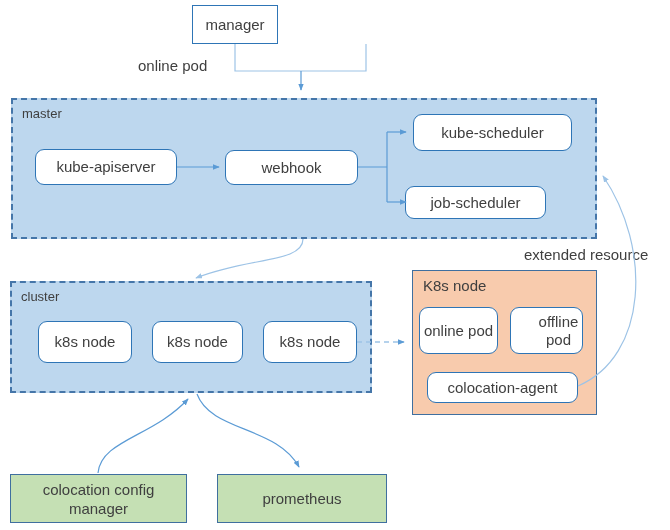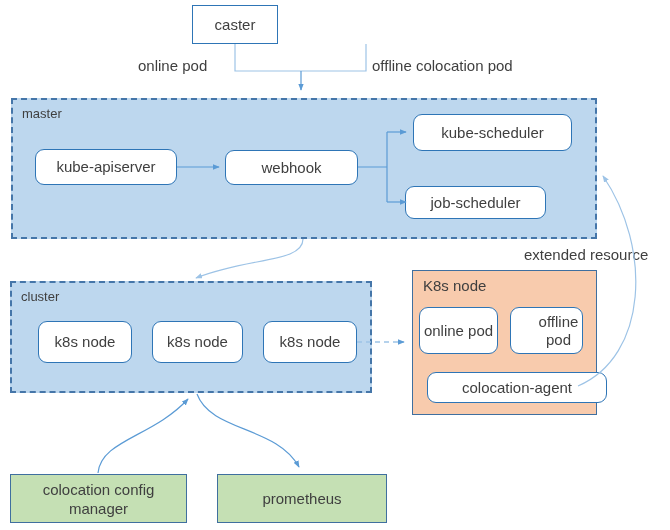--- a/index.html
+++ b/index.html
@@ -27,25 +27,24 @@
   .st-light{stroke:var(--connector,#9dc3e6);fill:none;stroke-width:1.2;}
   .st-mid{stroke:var(--arrow,#5b9bd5);fill:none;stroke-width:1.2;}
   .st-dash{stroke:var(--connector,#8fb4e0);fill:none;stroke-width:1.4;stroke-dasharray:5 4;}
 </style>
 </head>
 <body>
 
 <div class="canvas">
 
   <div class="box sq" style="left:192px;top:5px;width:86px;height:39px;">
-    <span>caster</span>
+    <span>manager</span>
   </div>
 
   <div class="lbl" style="left:138px;top:57px;">online pod</div>
-  <div class="lbl" style="left:372px;top:57px;">offline colocation pod</div>
 
   <div class="container" style="left:11px;top:98px;width:586px;height:141px;">
     <span class="clabel">master</span>
   </div>
   <div class="box node" style="left:35px;top:149px;width:142px;height:36px;">
     <span>kube-apiserver</span>
   </div>
   <div class="box node" style="left:225px;top:150px;width:133px;height:35px;">
     <span>webhook</span>
   </div>
@@ -71,21 +70,21 @@
 
   <div class="solidbox orange" style="left:412px;top:270px;width:185px;height:145px;">
     <span class="clabel">K8s node</span>
   </div>
   <div class="box node" style="left:419px;top:307px;width:79px;height:47px;">
     <span>online pod</span>
   </div>
   <div class="box node" style="left:510px;top:307px;width:73px;height:47px;padding-left:24px;">
     <span>offline pod</span>
   </div>
-  <div class="box node" style="left:427px;top:372px;width:180px;height:31px;">
+  <div class="box node" style="left:427px;top:372px;width:151px;height:31px;">
     <span>colocation-agent</span>
   </div>
 
   <div class="lbl" style="left:524px;top:246px;">extended resource</div>
 
   <div class="box solidbox green" style="left:10px;top:474px;width:177px;height:49px;padding:0 18px;">
     <span>colocation config manager</span>
   </div>
   <div class="box solidbox green" style="left:217px;top:474px;width:170px;height:49px;">
     <span>prometheus</span>

